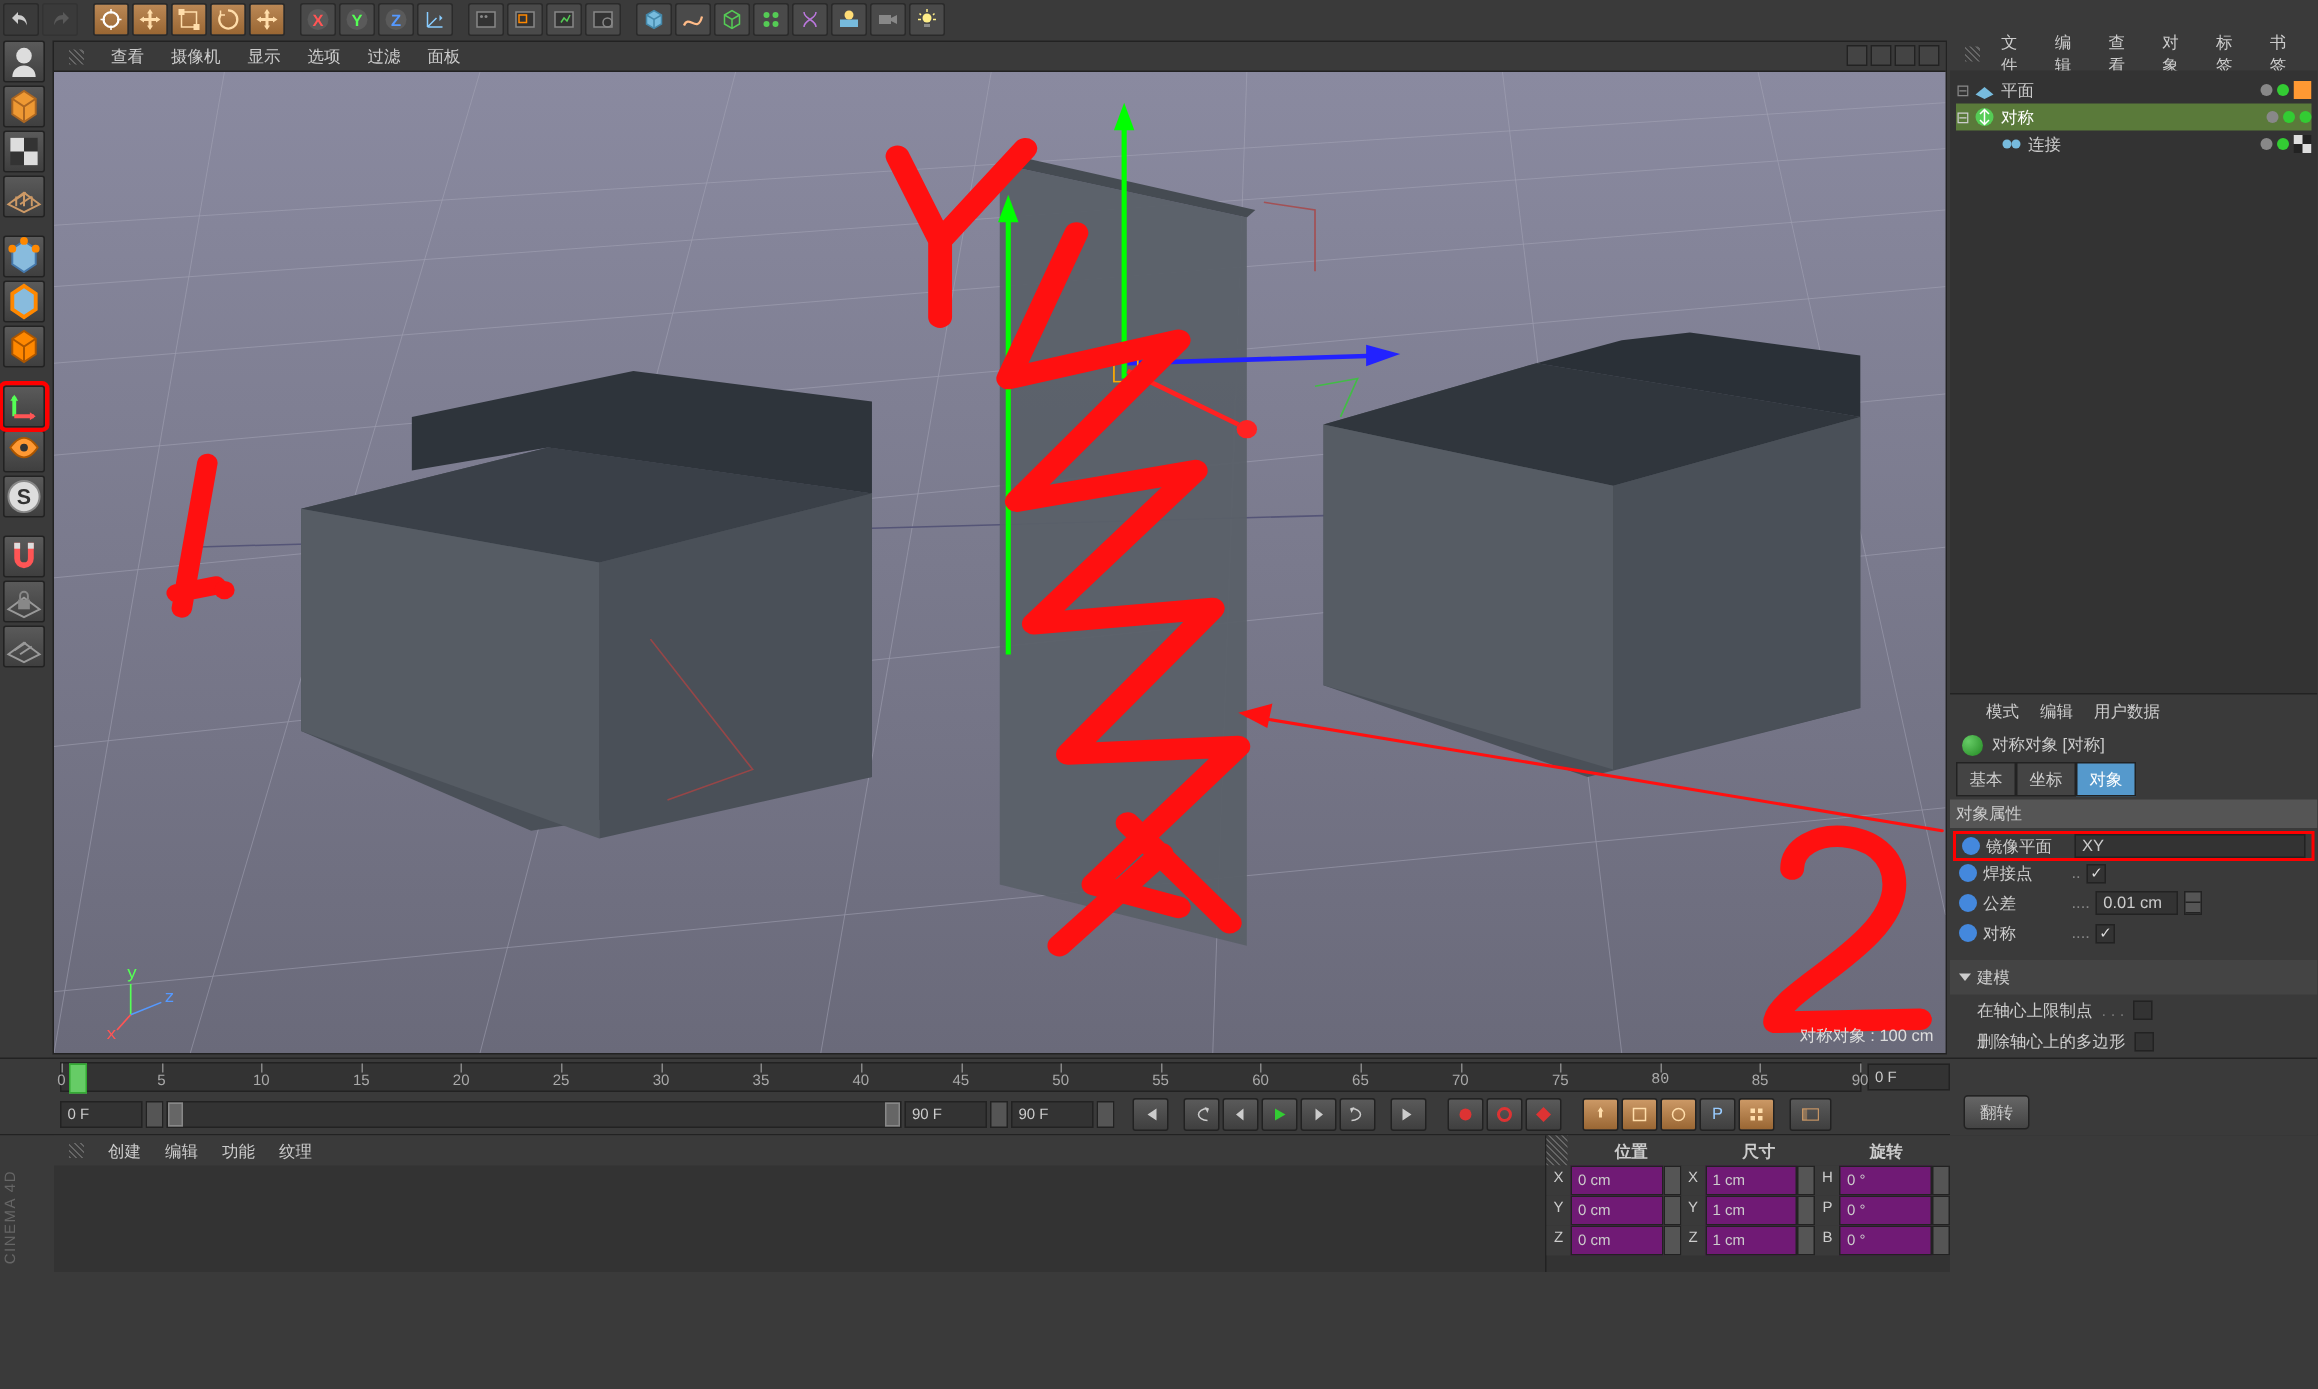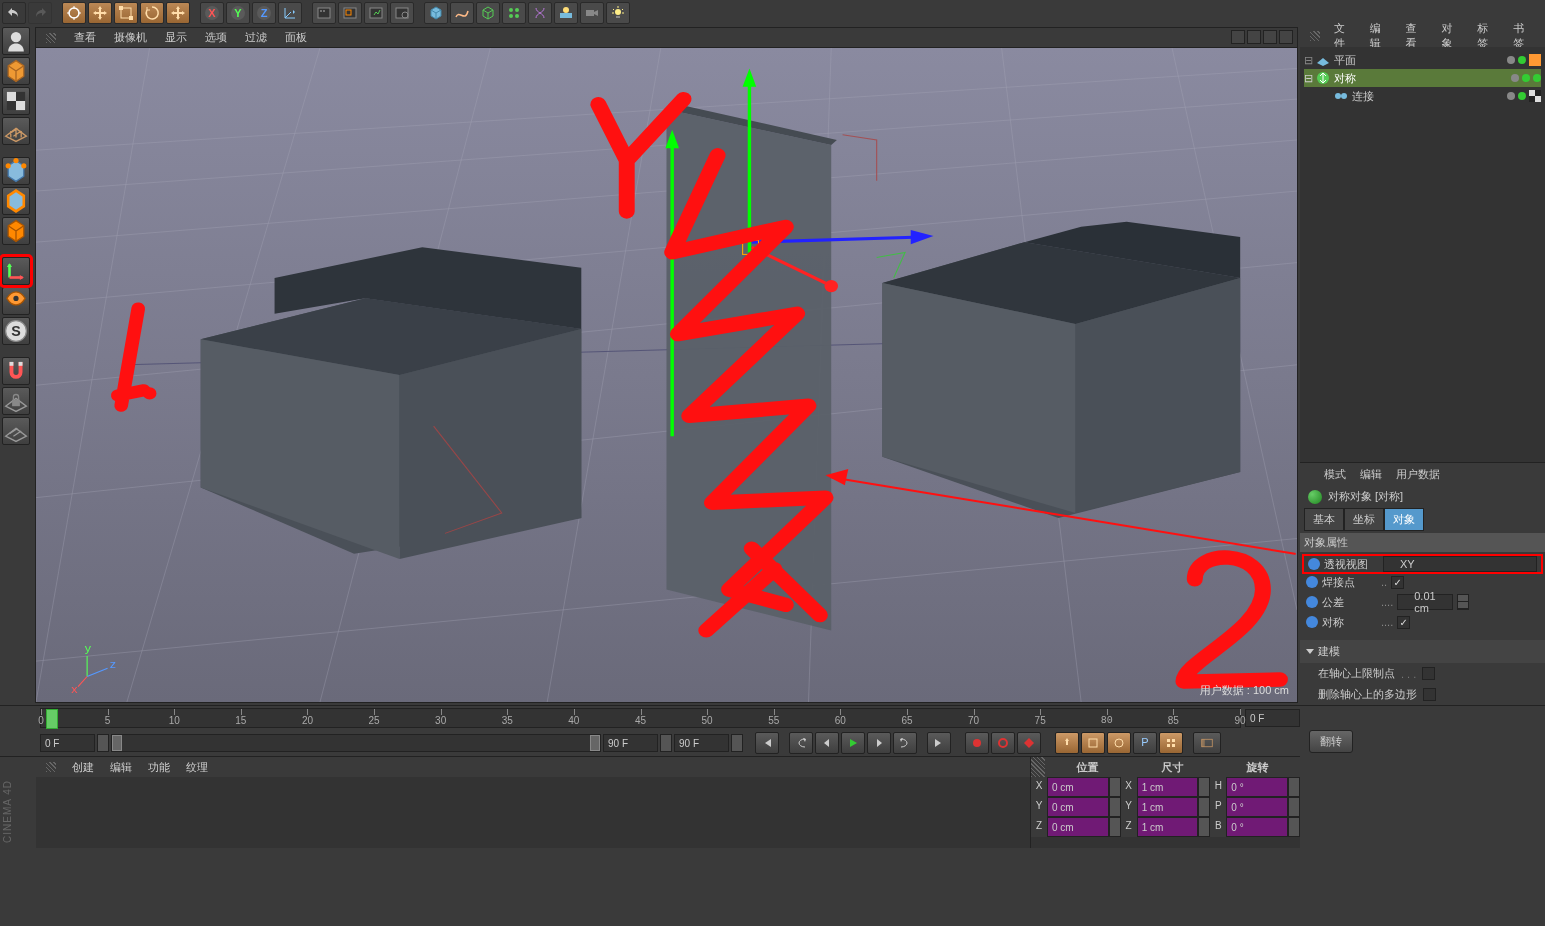--- a/index.html
+++ b/index.html
@@ -41,21 +41,21 @@
 .attr-title .aic{width:14px;height:14px;border-radius:50%;background:radial-gradient(circle at 30% 30%,#6c6,#282);}
 .attr-tabs{display:flex;gap:0;padding:0 4px;}
 .atab{padding:3px 8px;background:#444;border:1px solid #222;font-size:11px;}
 .atab.act{background:#5599cc;color:#fff;}
 .attr-sec{padding:2px 4px;background:#555;margin-top:2px;font-size:11px;}
 .attr-rows{padding:4px 6px;}
 .arow{display:flex;align-items:center;height:20px;gap:4px;position:relative;}
 .arow .ico{width:12px;height:12px;border-radius:50%;background:#4488dd;flex-shrink:0;}
 .arow .lbl{width:55px;font-size:11px;}
 .arow .dots{color:#888;}
-.arow .inp{flex:1;background:#333;border:1px solid #222;height:16px;padding:0 16px;font-size:11px;display:flex;align-items:center;}
+.arow .inp{flex:1;background:#333;border:1px solid #222;height:16px;padding:0 4px;font-size:11px;display:flex;align-items:center;}
 .arow .spn{width:12px;height:16px;background:#555;border:1px solid #222;display:flex;flex-direction:column;}
 .arow .spn div{flex:1;border-bottom:1px solid #222;}
 .arow .chk{width:13px;height:13px;background:#333;border:1px solid #222;display:flex;align-items:center;justify-content:center;}
 .arow .chk.on::after{content:"✓";font-size:10px;color:#ddd;}
 .arow.hlbox{border:2px solid #ff0000;margin:-2px -4px;padding:0 4px;}
 .collapse-hdr{display:flex;align-items:center;gap:4px;padding:4px 6px;background:#444;margin-top:4px;}
 .tri{width:0;height:0;border-left:4px solid transparent;border-right:4px solid transparent;border-top:5px solid #ccc;}
 .flipbtn{margin:4px 9px;padding:3px 10px;background:linear-gradient(#666,#444);border:1px solid #222;border-radius:3px;display:inline-block;}
 .subrow{display:flex;align-items:center;padding:3px 18px;gap:6px;}
 .subrow .chk{width:13px;height:13px;background:#333;border:1px solid #222;}
@@ -425,21 +425,21 @@
           <path d="M90 255 L75 350 M72 340 L95 335" stroke-width="12"></path>
           <circle cx="100" cy="338" r="6" fill="#ff1010" stroke="none"></circle>
 
           <path d="M1020 520 C1020 490 1080 490 1080 530 C1080 570 1010 600 1010 620 L1095 618" stroke-width="14"></path>
           <circle cx="1118" cy="620" r="6" fill="#ff1010" stroke="none"></circle>
 
           <line x1="700" y1="420" x2="1108" y2="495" stroke-width="2"></line>
           <polygon points="695,418 715,412 712,428" fill="#ff1010" stroke="none"></polygon>
         </g>
       </svg>
-      <div class="grid-info">用户数据 : 100 cm</div>
+      <div class="grid-info">对称对象 : 100 cm</div>
     </div>
   </div>
 
   <div class="rightpanel">
     <div class="rp-menu">
       <div class="hdl"></div>
       <span>文件</span>
       <span>编辑</span>
       <span>查看</span>
       <span>对象</span>
@@ -506,21 +506,21 @@
       </div>
       <div class="attr-tabs">
         <div class="atab">基本</div>
         <div class="atab">坐标</div>
         <div class="atab act">对象</div>
       </div>
       <div class="attr-sec">对象属性</div>
       <div class="attr-rows">
         <div class="arow hlbox">
           <div class="ico"></div>
-          <span class="lbl">透视视图</span>
+          <span class="lbl">镜像平面</span>
           <div class="inp">
               <span>XY</span>
             </div>
         </div>
         <div class="arow">
           <div class="ico"></div>
           <span class="lbl">焊接点</span>
             <span class="dots">..</span>
           <div class="chk on"></div>
         </div>

